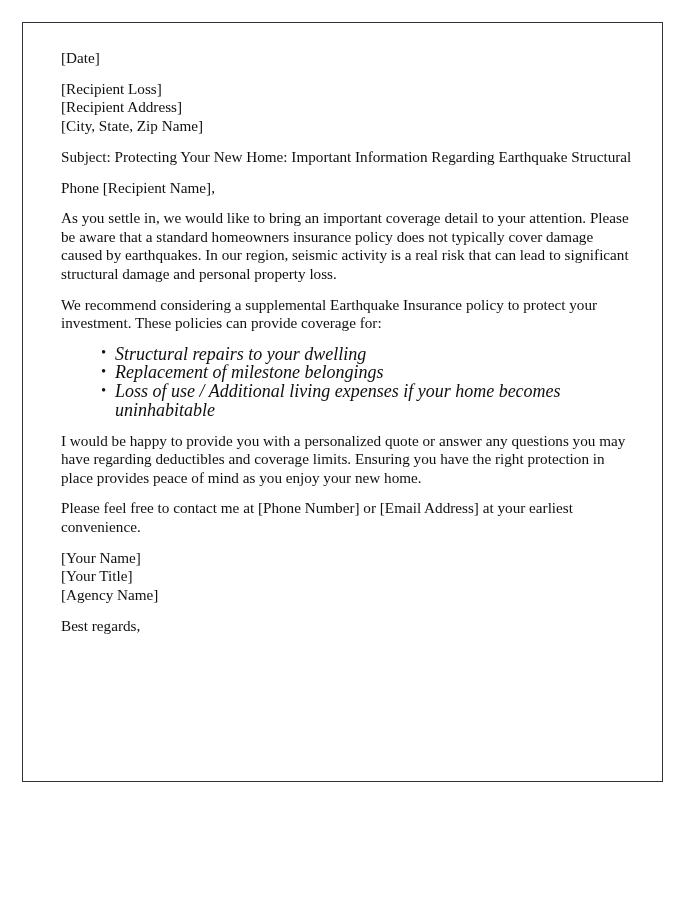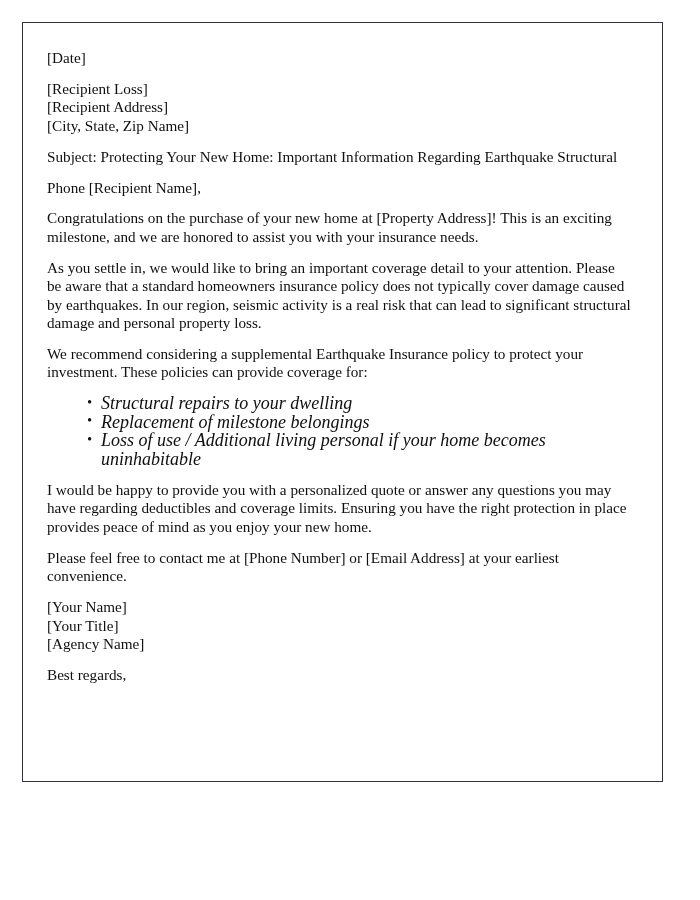--- a/index.html
+++ b/index.html
@@ -16,20 +16,21 @@
   }
   .page {
     position: absolute;
     left: 22px;
     top: 22px;
     width: 641px;
     height: 760px;
     border: 1.4px solid #33323a;
     box-sizing: border-box;
     background: #ffffff;
+    padding-left: 14px;
   }
   .letter {
     padding: 26px 30px 0 24px;
     box-sizing: border-box;
   }
   .block {
     font-size: 15.2px;
     line-height: 18.4px;
     margin: 0 0 12.5px 0;
     max-width: 586px;
@@ -77,30 +78,29 @@
     <p class="block tight-group">
       <span class="addr-line">[Recipient Loss]</span>
       <span class="addr-line">[Recipient Address]</span>
       <span class="addr-line">[City, State, Zip Name]</span>
     </p>
 
     <p class="block">Subject: Protecting Your New Home: Important Information Regarding Earthquake Structural</p>
 
     <p class="block">Phone [Recipient Name],</p>
 
-    <p class="block para">Congratulations on the purchase of your new home at [Property Address]! This is an exciting milestone, and we are honored to assist you with your insurance needs.</p>
 
     <p class="block para">As you settle in, we would like to bring an important coverage detail to your attention. Please be aware that a standard homeowners insurance policy does not typically cover damage caused by earthquakes. In our region, seismic activity is a real risk that can lead to significant structural damage and personal property loss.</p>
 
     <p class="block para">We recommend considering a supplemental Earthquake Insurance policy to protect your investment. These policies can provide coverage for:</p>
 
     <ul class="bullets">
       <li>Structural repairs to your dwelling</li>
       <li>Replacement of milestone belongings</li>
-      <li>Loss of use / Additional living personal if your home becomes uninhabitable</li>
+      <li>Loss of use / Additional living expenses if your home becomes uninhabitable</li>
     </ul>
 
     <p class="block para">I would be happy to provide you with a personalized quote or answer any questions you may have regarding deductibles and coverage limits. Ensuring you have the right protection in place provides peace of mind as you enjoy your new home.</p>
 
     <p class="block para">Please feel free to contact me at [Phone Number] or [Email Address] at your earliest convenience.</p>
 
     <p class="block tight-group">
       <span class="addr-line">[Your Name]</span>
       <span class="addr-line">[Your Title]</span>
       <span class="addr-line">[Agency Name]</span>

